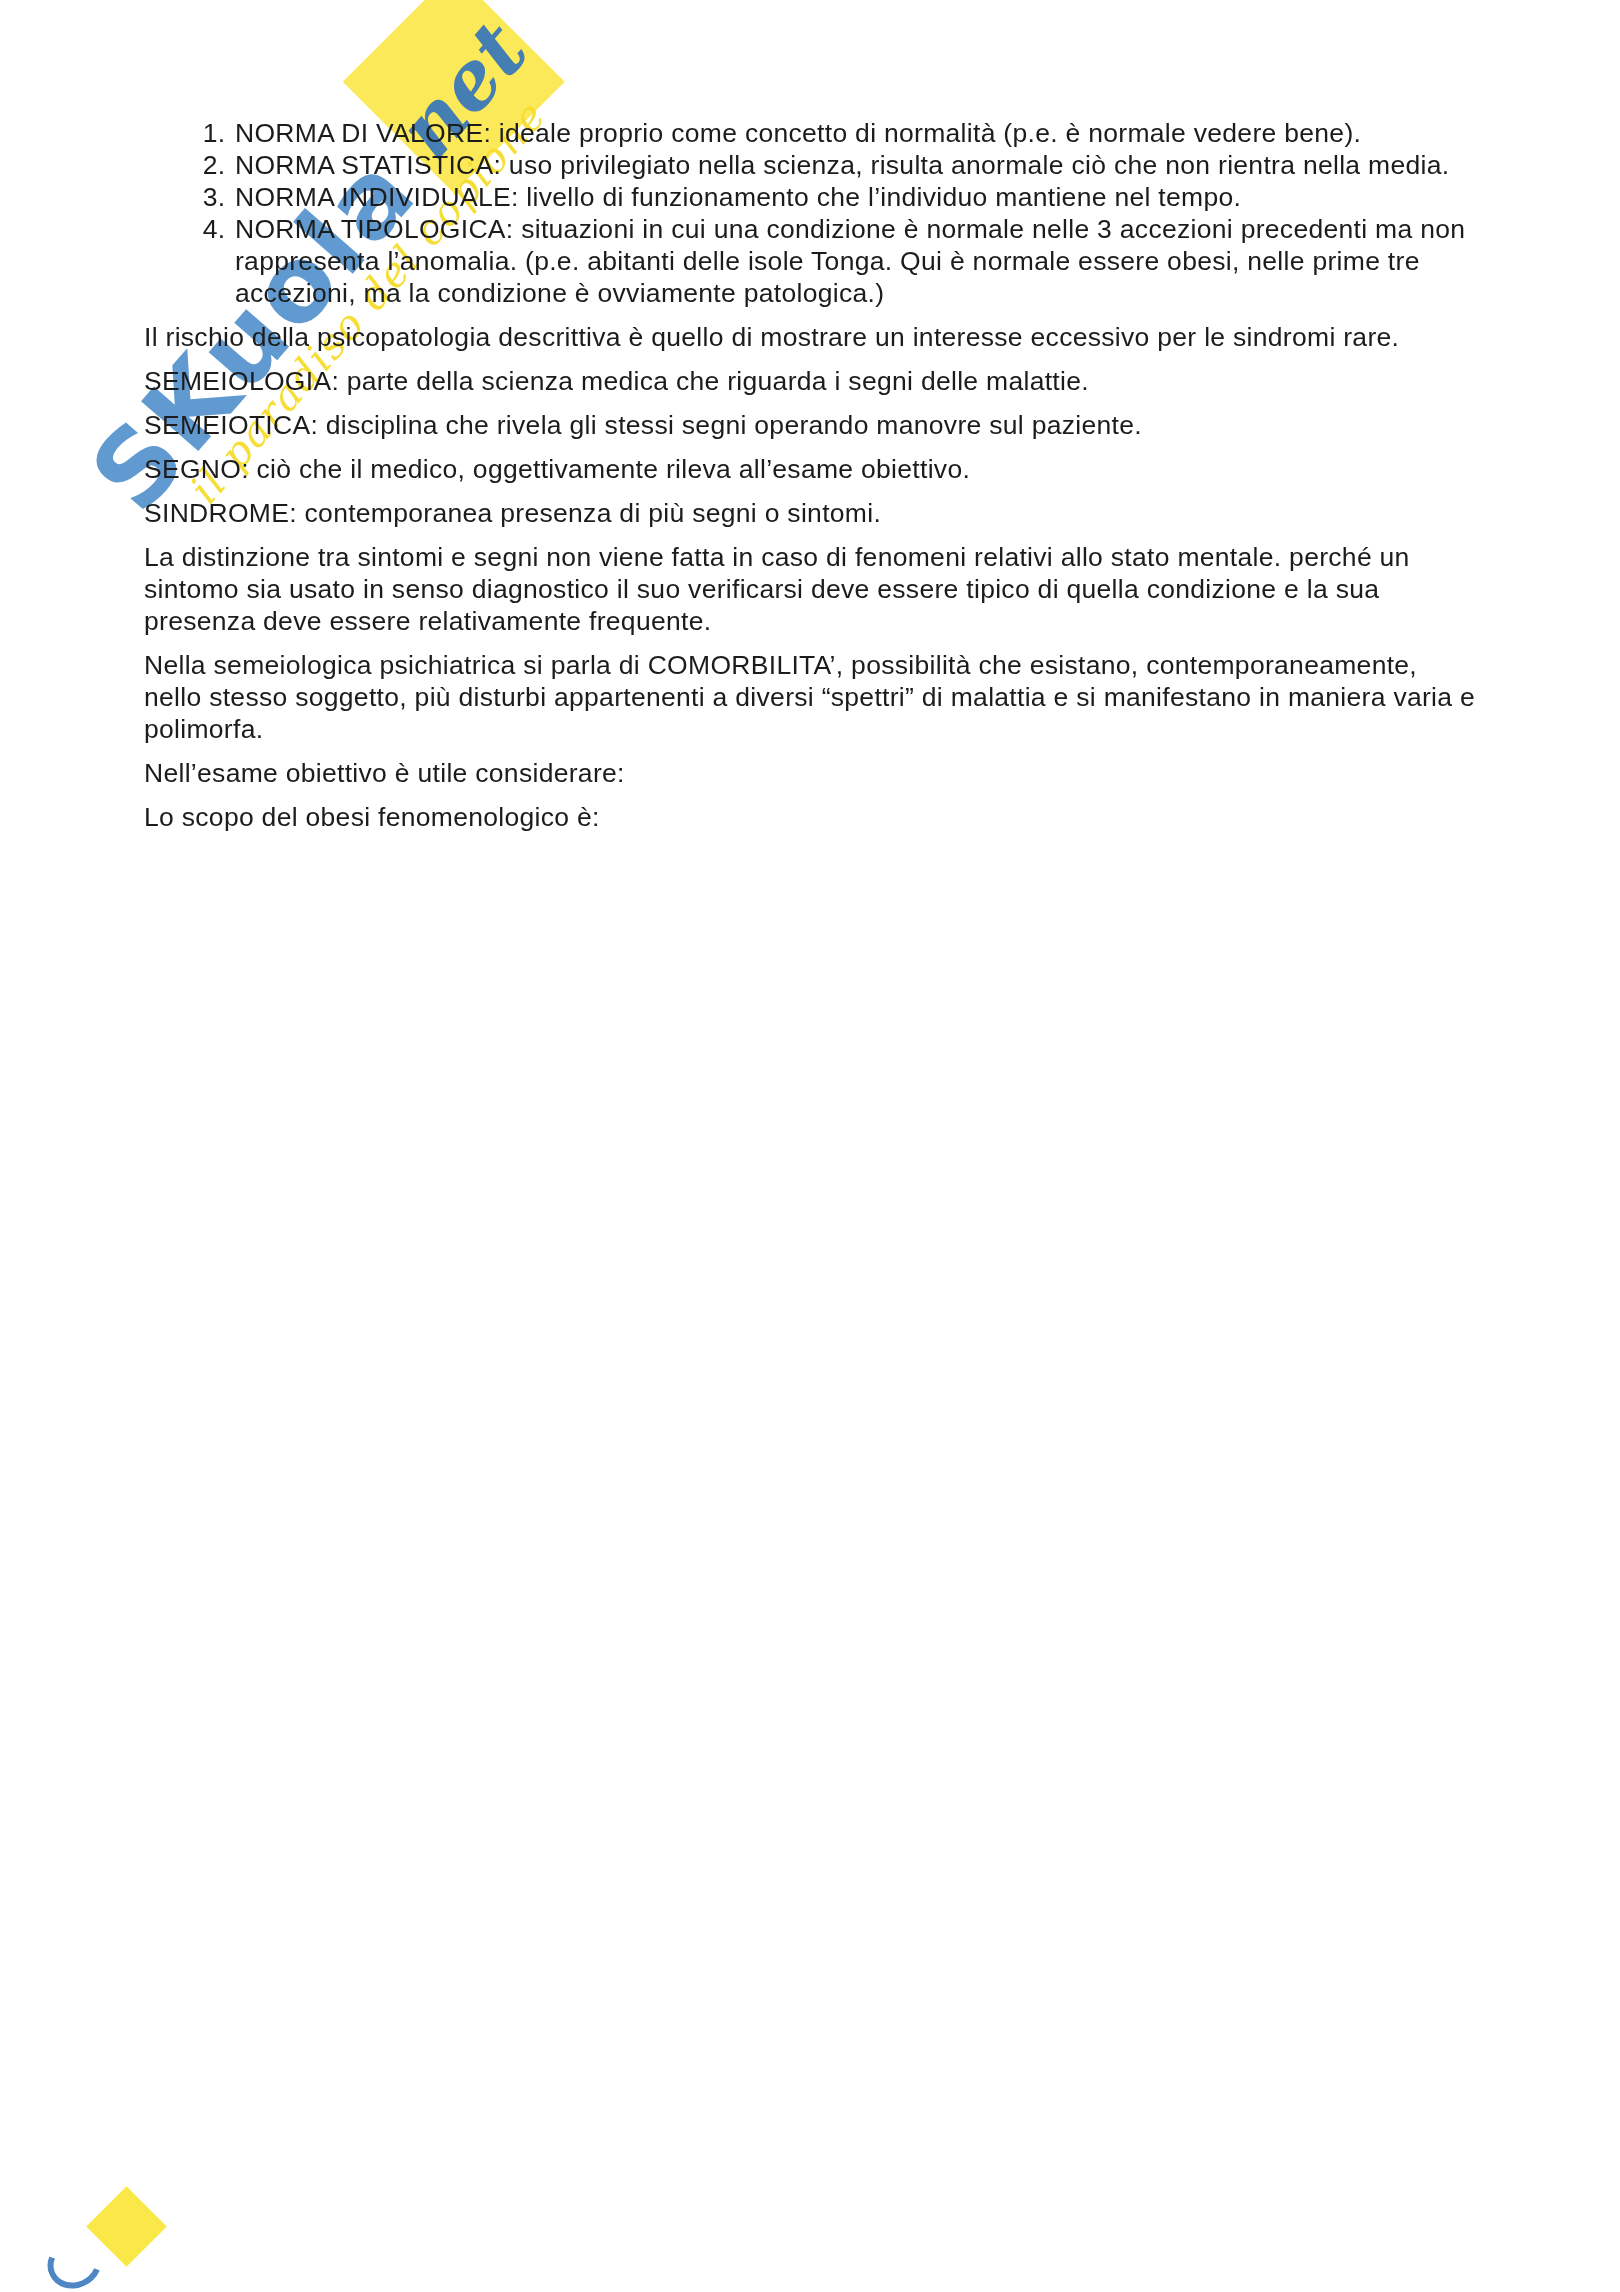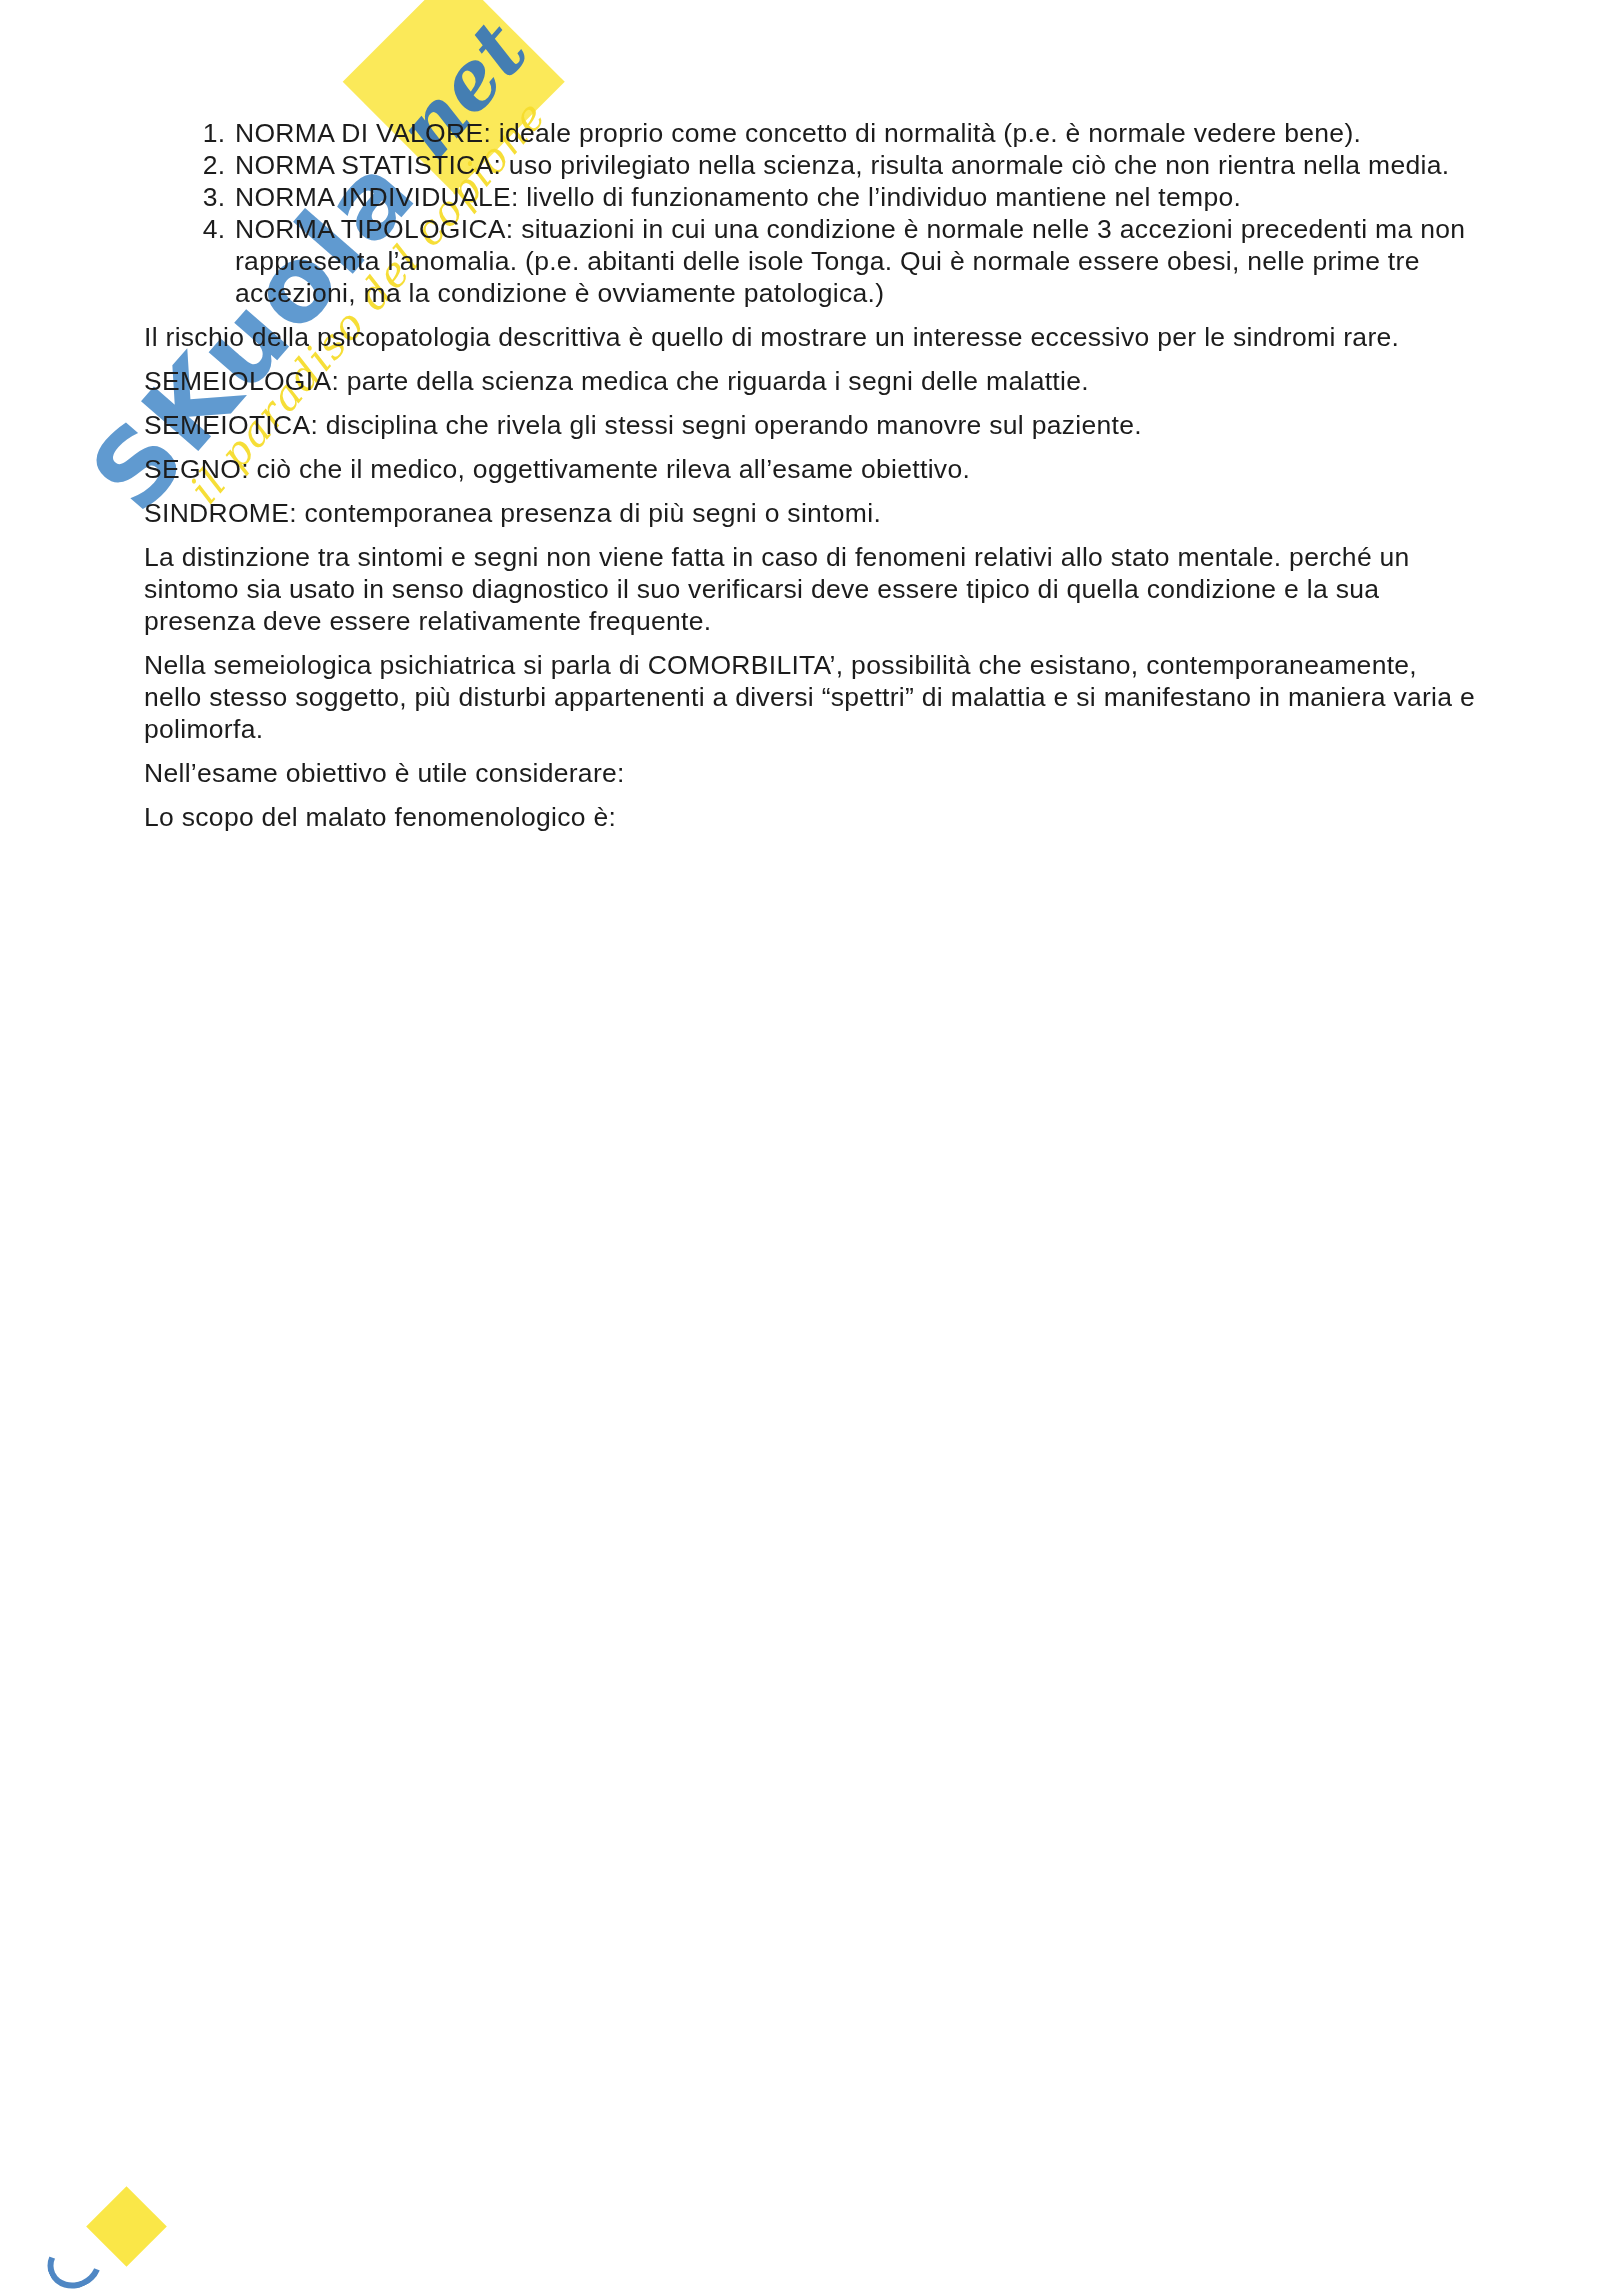--- a/index.html
+++ b/index.html
@@ -188,17 +188,17 @@
 
     <p><strong>SINDROME</strong><span>: contemporanea presenza di più segni o sintomi.</span></p>
 
     <p><strong></strong><span>La distinzione tra sintomi e segni non viene fatta in caso di fenomeni relativi allo stato mentale. perché un sintomo sia usato in senso diagnostico il suo verificarsi deve essere tipico di quella condizione e la sua presenza deve essere relativamente frequente.</span></p>
 
     <p><strong></strong><span>Nella semeiologica psichiatrica si parla di COMORBILITA’, possibilità che esistano, contemporaneamente, nello stesso soggetto, più disturbi appartenenti a diversi “spettri” di malattia e si manifestano in maniera varia e polimorfa.</span></p>
 
     <p><strong></strong><span>Nell’esame obiettivo è utile considerare:</span></p>
 
 
-    <p>Lo scopo del malato fenomenologico è:</p>
+    <p>Lo scopo del obesi fenomenologico è:</p>
 
   </div>
 </div>
 
 
 </body></html>

